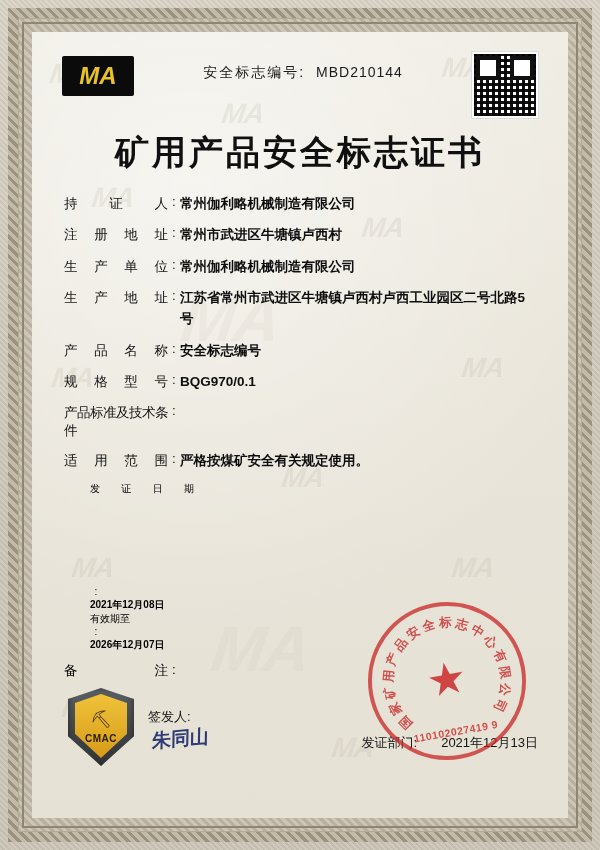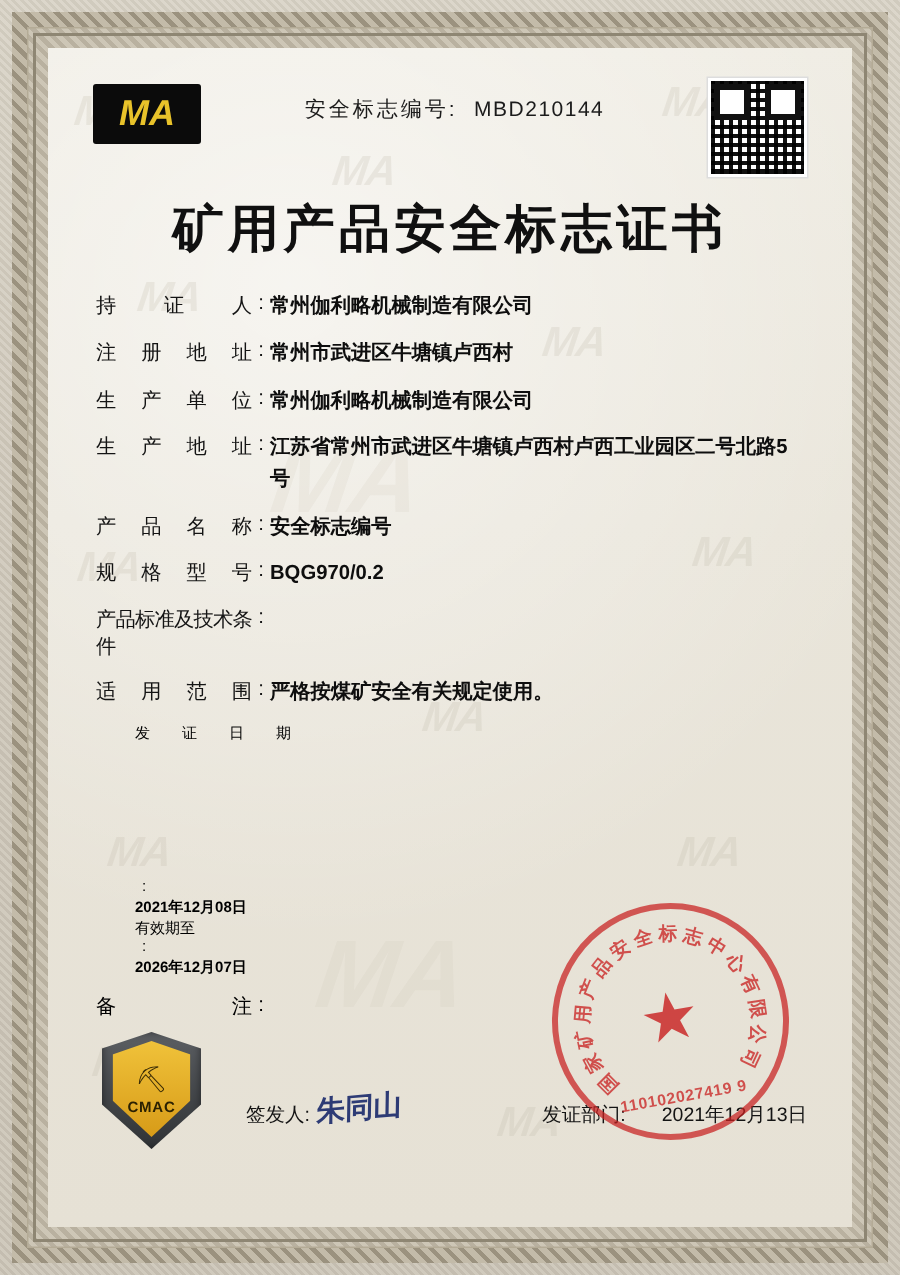--- a/index.html
+++ b/index.html
@@ -149,21 +149,21 @@
   }
   .shield-in{
     position:absolute;left:7px;top:6px;right:7px;bottom:8px;
     background:linear-gradient(180deg,#f0c23a,#d79b18);
     clip-path:polygon(50% 0,100% 14%,100% 62%,50% 100%,0 62%,0 14%);
     display:flex;flex-direction:column;align-items:center;justify-content:center;
   }
   .shield-in .glyph{font-size:17px;color:#3a2c06;line-height:1;margin-top:2px;}
   .shield-in .cmac{font-size:10px;font-weight:bold;color:#2b2102;margin-top:5px;letter-spacing:.5px;}
 
-  .sign-block{display:flex;align-items:flex-end;margin-left:30px;margin-bottom:14px;font-size:13px;}
+  .sign-block{display:flex;margin-left:14px;margin-bottom:14px;font-size:13px;flex-direction:column;}
   .sign-label{color:#141414;}
   .sign-name{
     margin-left:4px;font-family:"DejaVu Serif","Liberation Serif",serif;
     font-size:19px;color:#1a2a6b;transform:rotate(-5deg) skewX(-6deg);
     font-weight:bold;opacity:.9;
   }
   .issue-block{margin-left:auto;margin-bottom:14px;font-size:13px;display:flex;align-items:flex-end;position:relative;gap:20px;}
   .issue-label{color:#141414;}
   .issue-date{margin-left:4px;color:#141414;}
 
@@ -261,21 +261,21 @@
 
         <div class="row">
           <div class="k">产品名称</div>
           <div class="colon">:</div>
           <div class="v">安全标志编号</div>
         </div>
 
         <div class="row">
           <div class="k">规格型号</div>
           <div class="colon">:</div>
-          <div class="v mono">BQG970/0.2</div>
+          <div class="v mono">BQG970/0.1</div>
         </div>
 
         <div class="row">
           <div class="k" style="letter-spacing:-.5px;">产品标准及技术条件</div>
           <div class="colon">:</div>
         </div>
 
         <div class="row">
           <div class="k">适用范围</div>
           <div class="colon">:</div>

